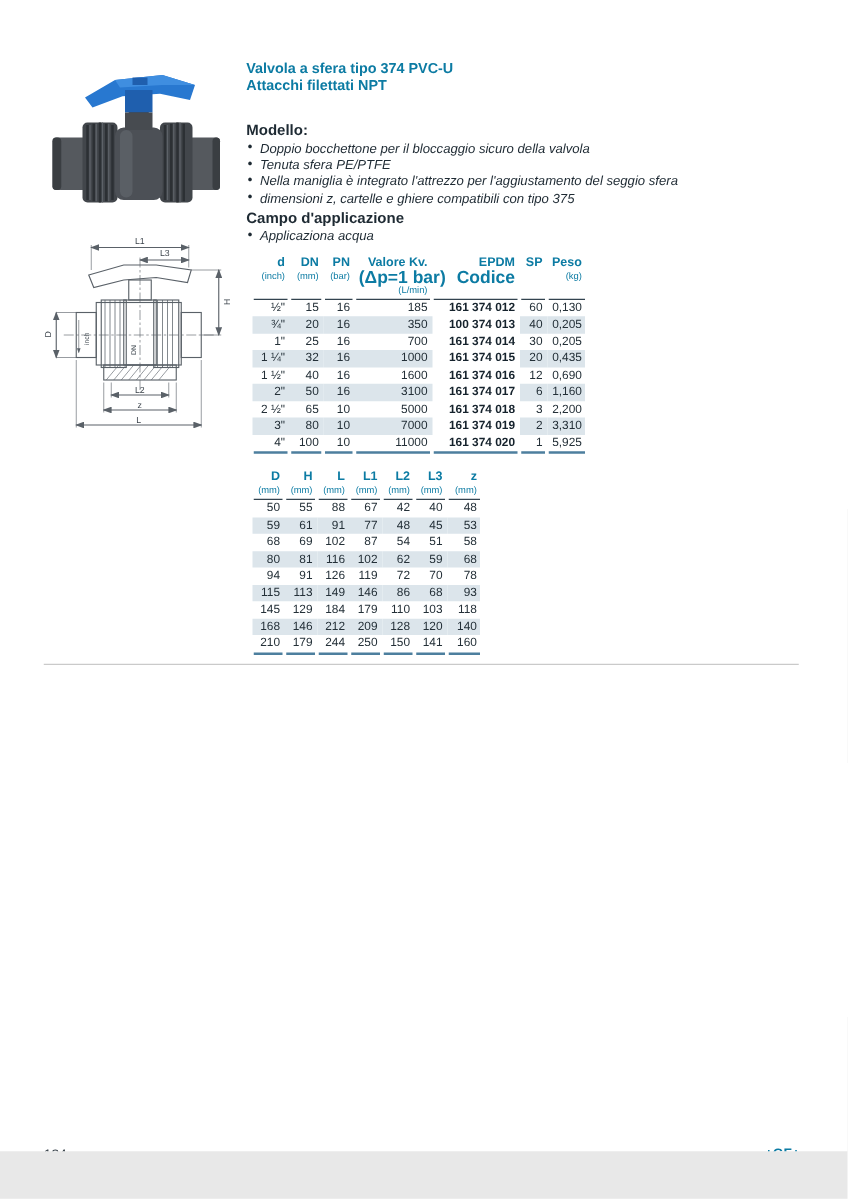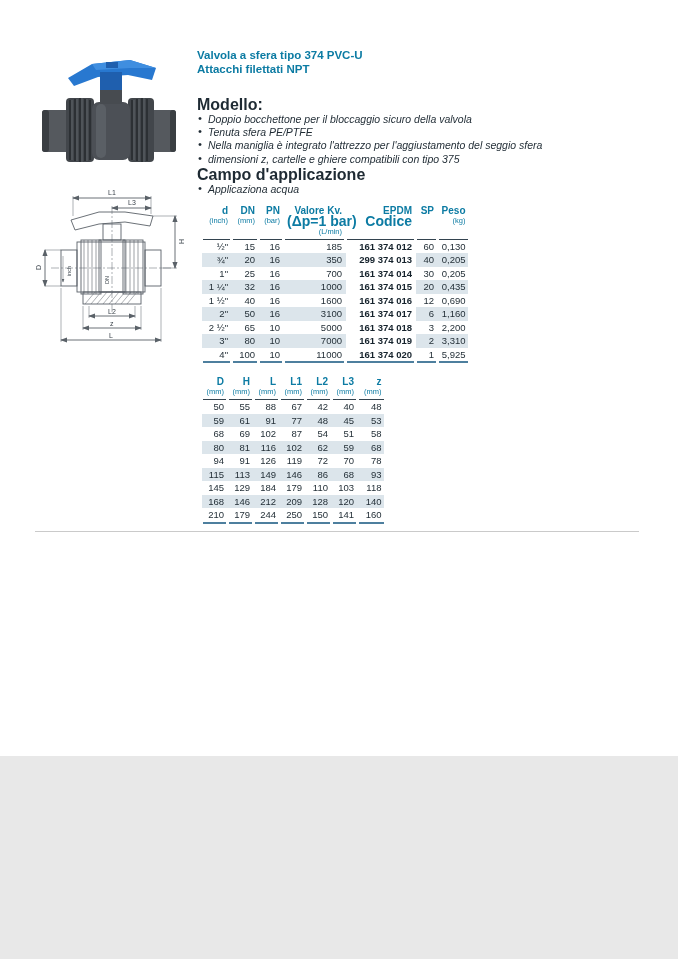--- a/index.html
+++ b/index.html
@@ -2,33 +2,33 @@
 <html><head>
 <meta charset="utf-8">
 <style>
   html,body{margin:0;padding:0;}
   body{
     font-family:"Liberation Sans", sans-serif;
     background:#e8e8e8;
   }
   .page{
     position:relative;
-    width:678px;height:756px;
+    width:678px;height:921px;
     background:#ffffff;
     margin:0 auto;
     overflow:hidden;
     color:#22303a;
   }
   
   .photo-wrap{position:absolute;left:34px;top:46px;width:152px;height:134px;}
   .drawing-wrap{position:absolute;left:33px;top:186px;width:158px;height:166px;}
   
   .right-col{position:absolute;left:197px;top:48px;width:446px;}
   .title{color:#0c7ba3;font-weight:bold;font-size:11.5px;line-height:14px;margin:0;}
-  .section-head{font-weight:bold;font-size:16px;line-height:13px;margin:0;color:#1e2a33;}
+  .section-head{font-weight:bold;font-size:12px;line-height:13px;margin:0;color:#1e2a33;}
   .modello-head{margin-top:22px;}
   ul.bullets{list-style:none;margin:2px 0 0 0;padding:0;font-style:italic;}
   ul.bullets li{
     font-size:10.5px;line-height:13.2px;color:#1e2a33;
     padding-left:11px;position:relative;
   }
   ul.bullets li::before{
     content:"•";position:absolute;left:1px;top:-1px;font-size:11px;color:#1e2a33;
   }
   .campo-head{margin-top:2px;}
@@ -285,21 +285,21 @@
             <td>185</td>
             <td>161 374 012</td>
             <td>60</td>
             <td>0,130</td>
           </tr>
           <tr class="shaded">
             <td>¾"</td>
             <td>20</td>
             <td>16</td>
             <td>350</td>
-            <td>299 374 013</td>
+            <td>100 374 013</td>
             <td>40</td>
             <td>0,205</td>
           </tr>
           <tr>
             <td>1"</td>
             <td>25</td>
             <td>16</td>
             <td>700</td>
             <td>161 374 014</td>
             <td>30</td>

